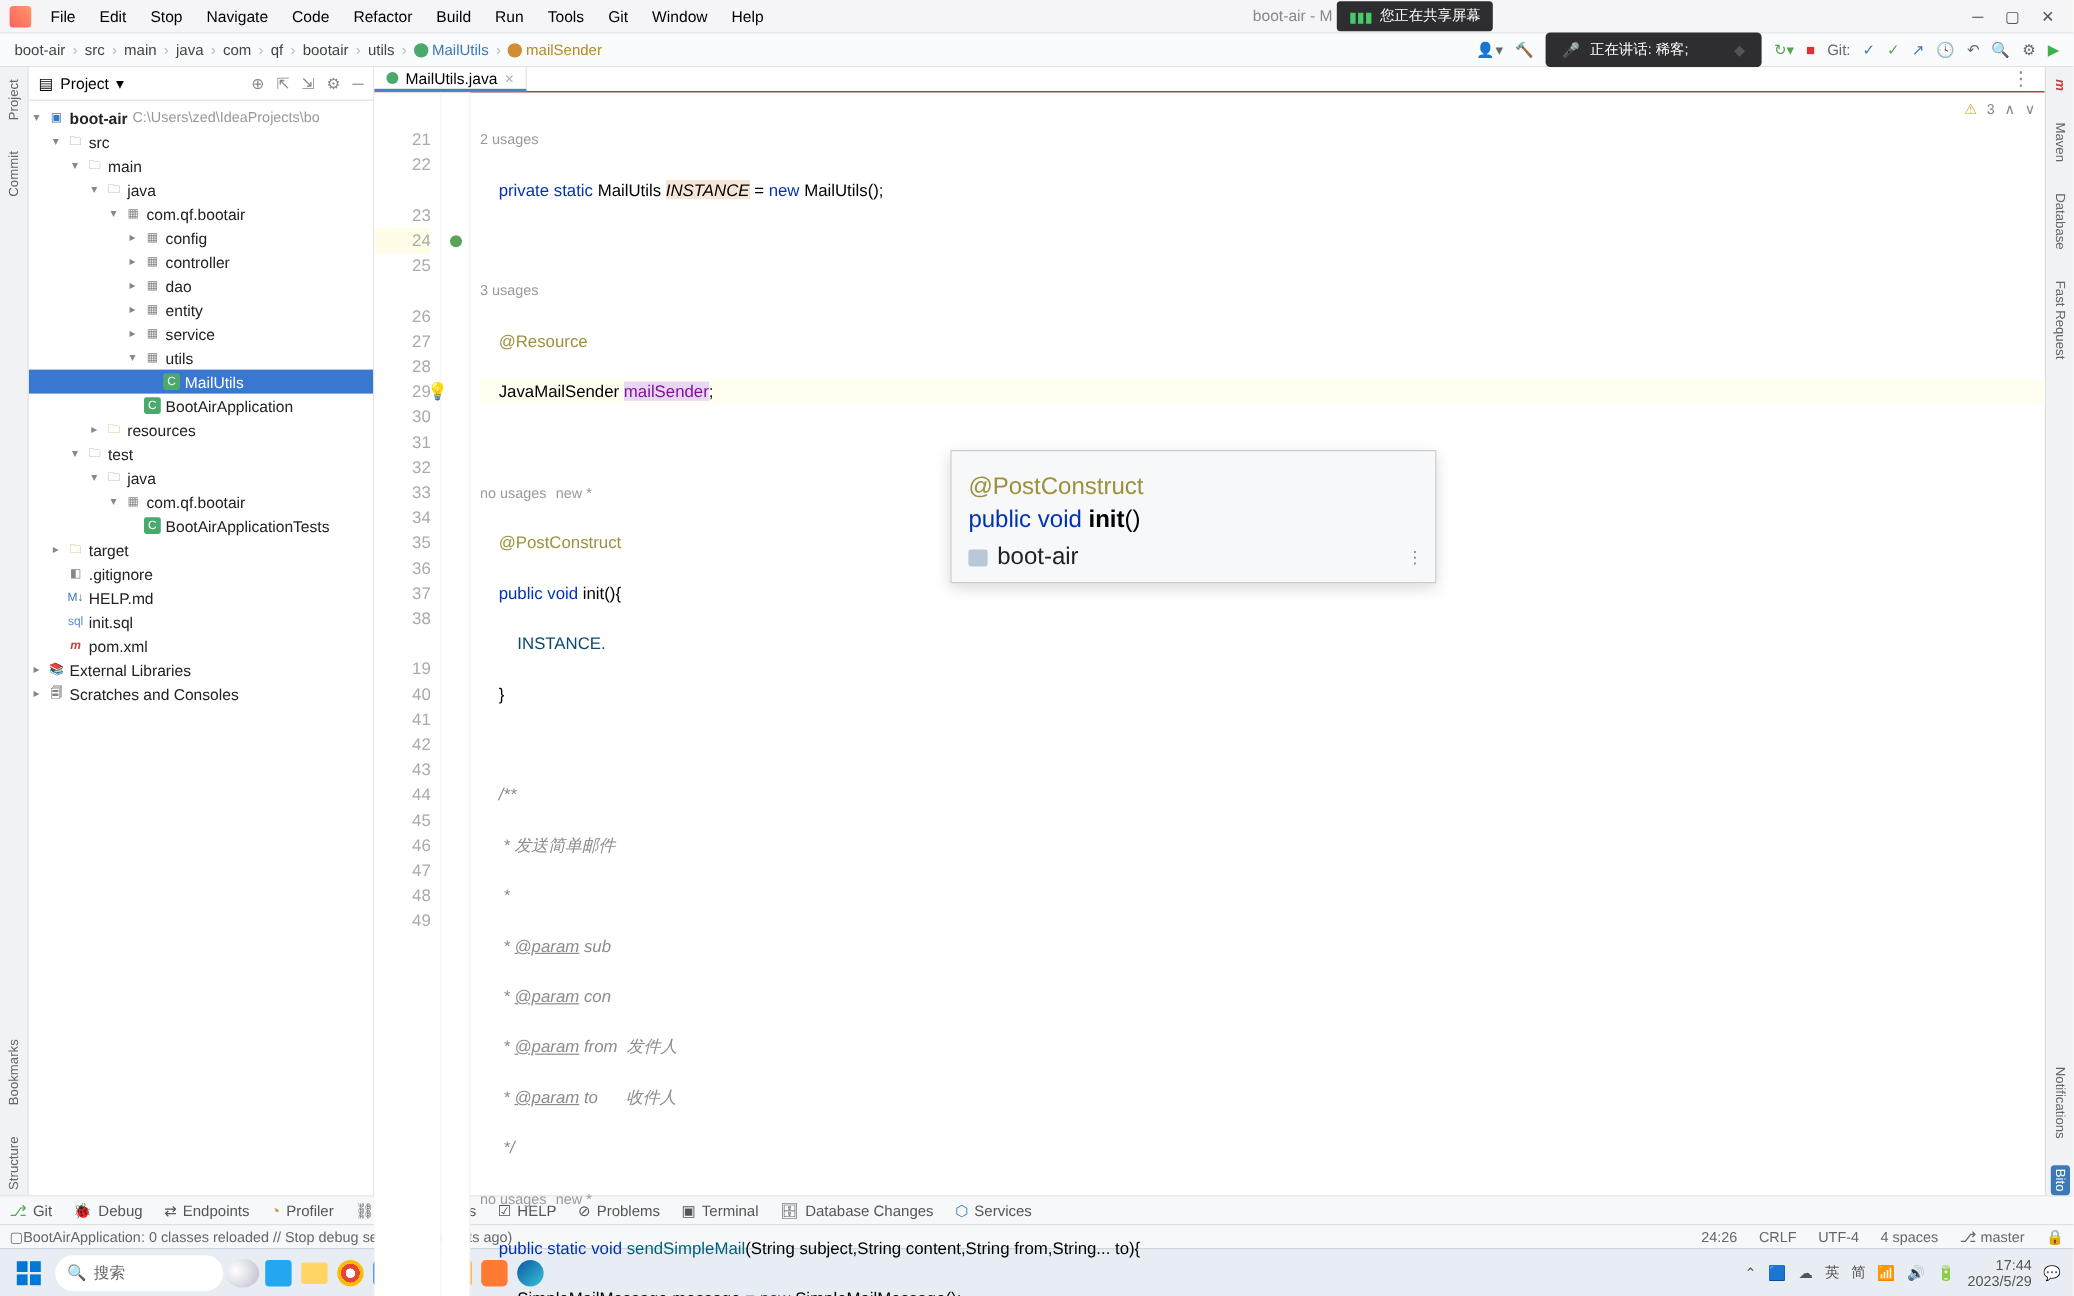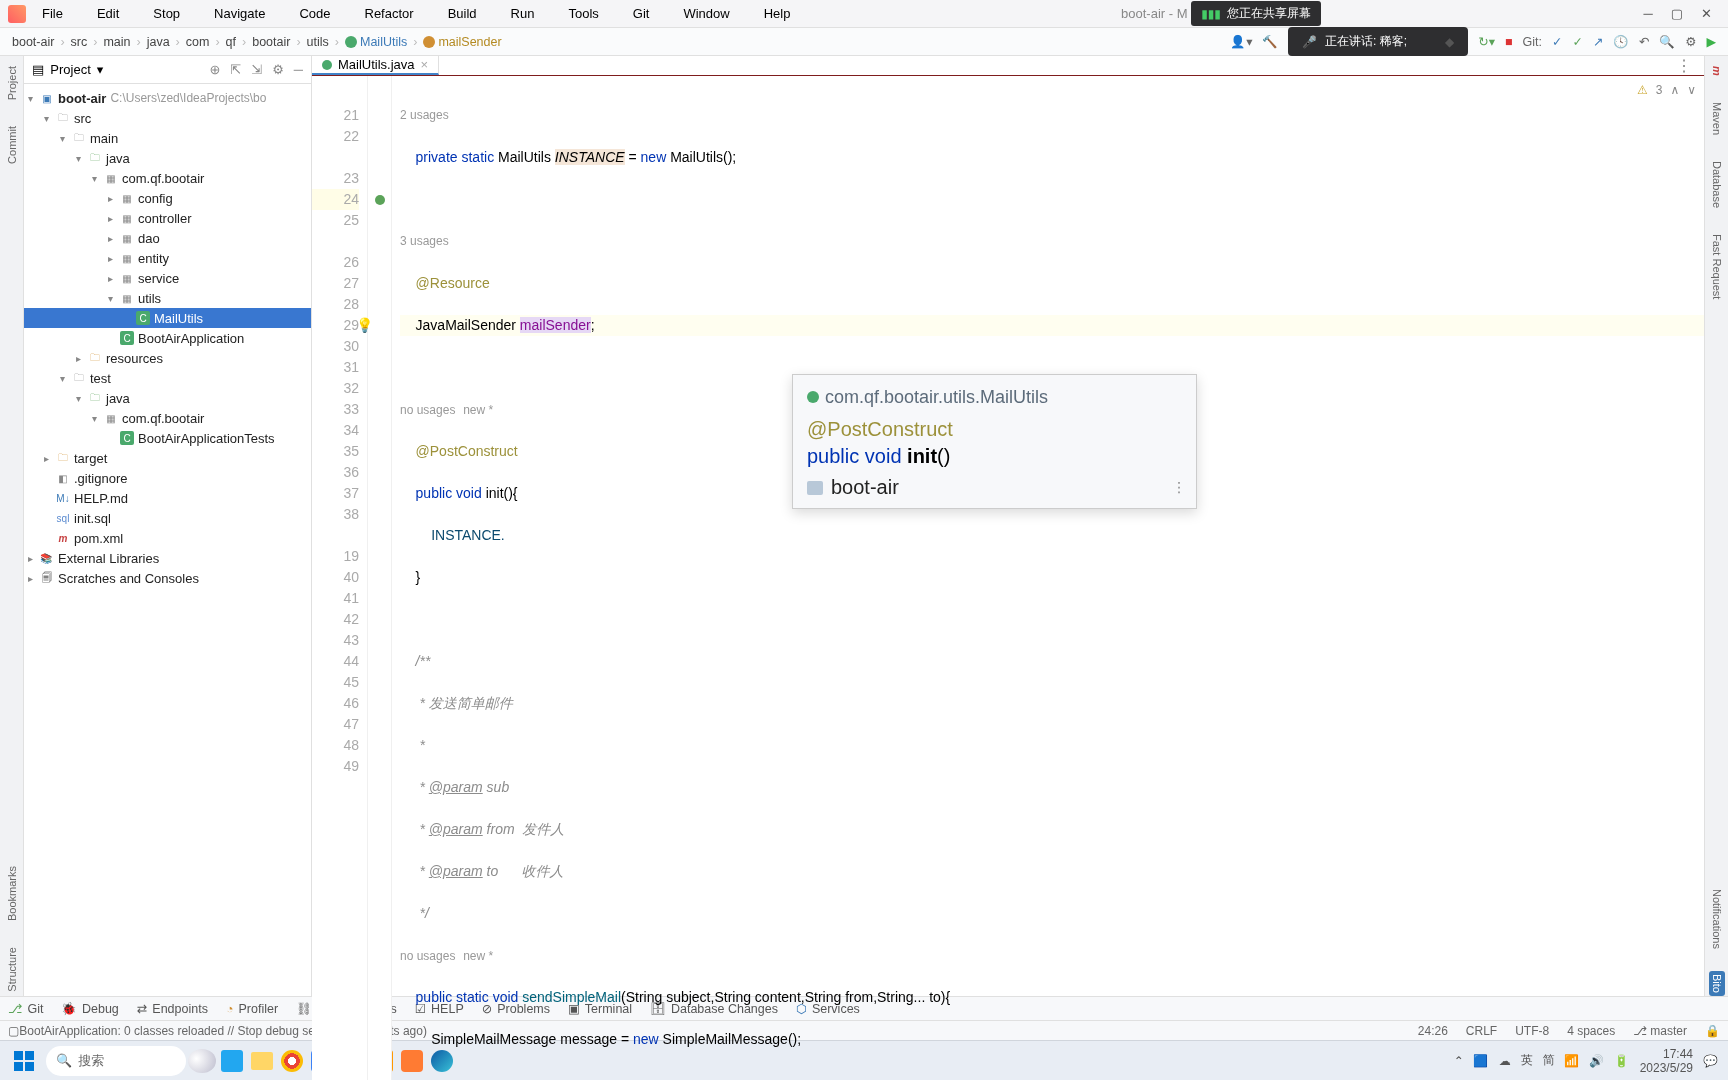--- a/index.html
+++ b/index.html
@@ -1,20 +1,20 @@
 <!DOCTYPE html>
 <html><head>
 <meta charset="utf-8">
 <style>
 * { margin: 0; padding: 0; box-sizing: border-box; font-family: "Segoe UI", sans-serif; }
 body { width: 1728px; height: 1080px; background: #f7f8fa; overflow: hidden; position: relative; }
 
 .titlebar { height: 28px; background: #f5f5f7; display: flex; align-items: center; border-bottom: 1px solid #e0e0e0; font-size: 13px; }
 .titlebar .logo { width: 18px; height: 18px; margin: 0 8px; background: linear-gradient(45deg,#ff5e62,#ff9966); border-radius: 3px; }
-.titlebar .menus { display: flex; gap: 18px; }
+.titlebar .menus { display: flex; gap: 4px; }
 .titlebar .menus span { padding: 4px 8px; cursor: pointer; }
 .titlebar .center { flex: 1; text-align: center; color: #888; }
 .share-badge { background: #2e2e30; color: #fff; font-size: 12px; padding: 4px 10px; border-radius: 3px; display: inline-flex; align-items: center; gap: 6px; }
 .share-badge .bars { color: #44cc66; }
 .winbtns { display: flex; gap: 18px; margin-right: 16px; color: #555; }
 .winbtns span { cursor: pointer; }
 
 .breadcrumb { height: 28px; background: #fafbfc; border-bottom: 1px solid #e0e0e0; display: flex; align-items: center; font-size: 12.5px; padding: 0 12px; gap: 6px; }
 .breadcrumb .crumb { color: #444; }
 .breadcrumb .sep { color: #bbb; }
@@ -478,20 +478,21 @@
 <div class="cl"><span class="usage">no usages</span>  <span class="usage">new *</span></div>
 <div class="cl">    <span class="ann">@PostConstruct</span></div>
 <div class="cl">    <span class="kw">public</span> <span class="kw">void</span> <span>init(){</span></div>
 <div class="cl">        <span class="static">INSTANCE.</span></div>
 <div class="cl">    <span>}</span></div>
 <div class="cl"></div>
 <div class="cl">    <span class="cmt">/**</span></div>
 <div class="cl">    <span class="cmt"> * 发送简单邮件</span></div>
 <div class="cl">    <span class="cmt"> *</span></div>
 <div class="cl">    <span class="cmt"> * </span><span class="param">@param</span><span class="cmt"> sub</span></div>
+<div class="cl">    <span class="cmt"> * </span><span class="param">@param</span><span class="cmt"> con</span></div>
 <div class="cl">    <span class="cmt"> * </span><span class="param">@param</span><span class="cmt"> from</span><span class="cmt">  发件人</span></div>
 <div class="cl">    <span class="cmt"> * </span><span class="param">@param</span><span class="cmt"> to</span><span class="cmt">      收件人</span></div>
 <div class="cl">    <span class="cmt"> */</span></div>
 <div class="cl"><span class="usage">no usages</span>  <span class="usage">new *</span></div>
 <div class="cl">    <span class="kw">public</span> <span class="kw">static</span> <span class="kw">void</span> <span style="color:#00627a">sendSimpleMail</span><span>(String subject,String content,String from,String... to){</span></div>
 <div class="cl">        <span>SimpleMailMessage message = </span><span class="kw">new</span><span> SimpleMailMessage();</span></div>
 
 
 
 
@@ -501,21 +502,20 @@
 
 
         <div class="inspections">
           <span class="warn">⚠</span><span>3</span>
           <span>∧</span>
           <span>∨</span>
         </div>
       </div>
 
       <div class="tooltip">
-        <div class="qn"><span style="display:inline-block;width:12px;height:12px;background:#4aa96c;border-radius:6px;margin-right:6px"></span><span>com.qf.bootair.utils.MailUtils</span></div>
         <div class="ann2">@PostConstruct</div>
         <div class="sig"><span class="kw">public</span> <span class="kw">void</span> <span style="font-weight:600">init</span><span>()</span></div>
         <div class="proj">
             <span class="picon"></span>
             <span>boot-air</span>
           </div>
         <span class="kebab">⋮</span>
       </div>
     </div>
   </div>
@@ -573,21 +573,21 @@
       <span>Services</span>
     </span>
 </div>
 
 <div class="statusbar">
   <span>▢</span>
   <span class="msg">BootAirApplication: 0 classes reloaded // Stop debug session (moments ago)</span>
   <span class="right">
     <span>24:26</span>
     <span>CRLF</span>
-    <span>UTF-8</span>
+    <span>UTF-4</span>
     <span>4 spaces</span>
     <span>⎇ <span>master</span></span>
     <span class="lock">🔒</span>
   </span>
 </div>
 
 <div class="taskbar">
   <div class="start">
       <div class="winlogo">
         <div></div>

